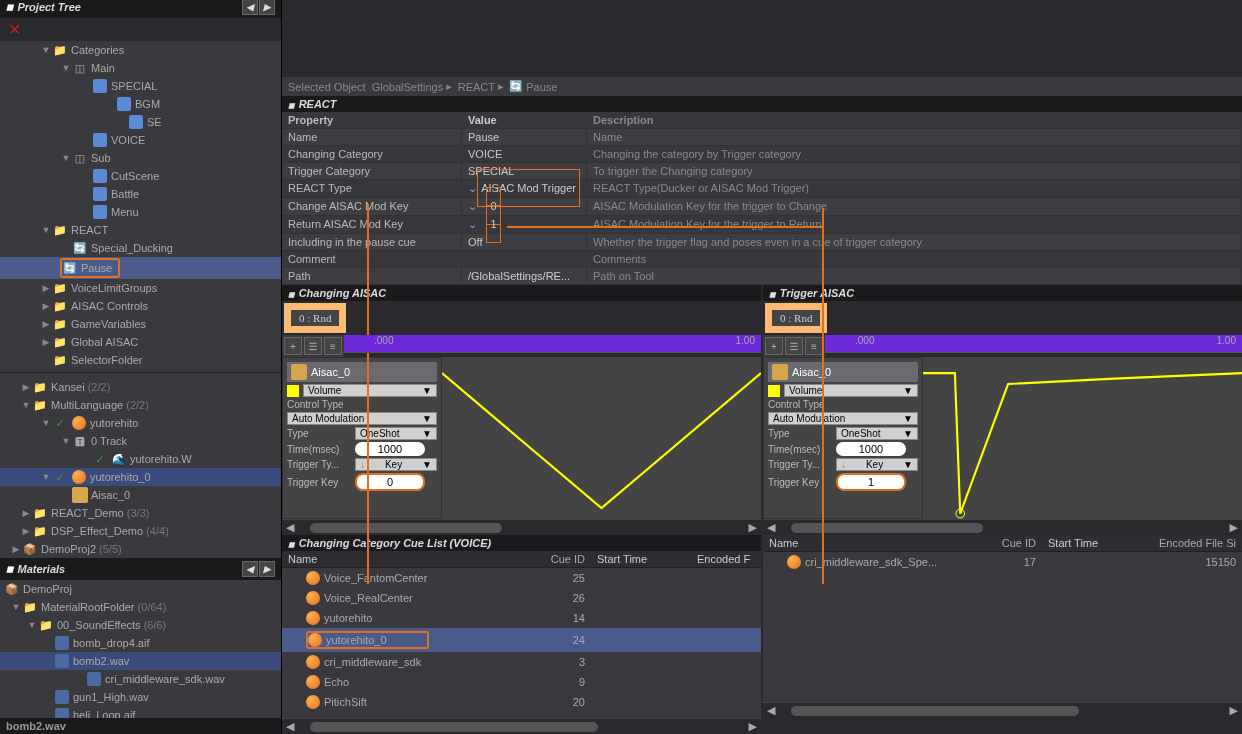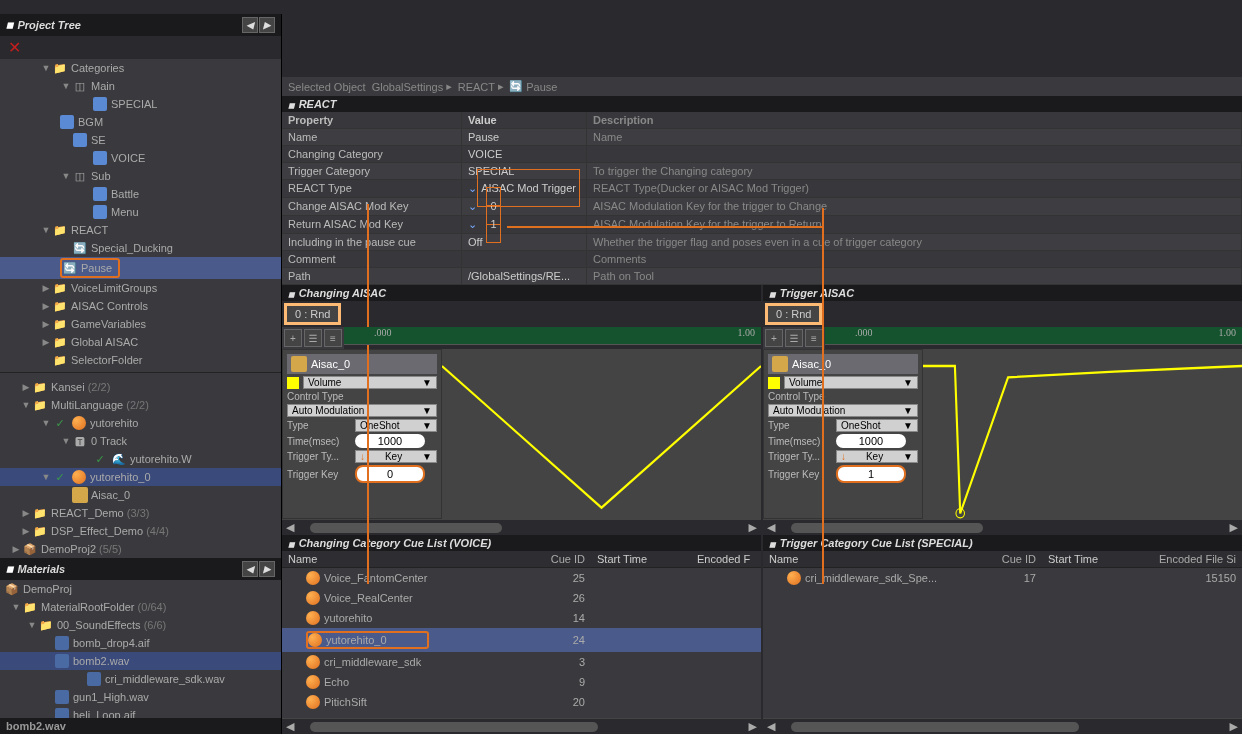--- a/index.html
+++ b/index.html
@@ -35,24 +35,24 @@
 .prop-header { background: #2e2e32; font-weight: bold; color: #ccc; }
 .prop-cell { padding: 2px 6px; border-right: 1px solid #333; }
 .prop-cell.c1 { width: 180px; color: #bbb; }
 .prop-cell.c2 { width: 125px; color: #ccc; }
 .prop-cell.c3 { flex: 1; color: #888; }
 .subheader-highlight { border: 1px solid #e07020; padding: 12px 3px; }
 .input-pill { background: #fff; color: #000; border-radius: 8px; padding: 1px 8px; display: inline-block; text-align: center; min-width: 70px; }
 .aisac-row { display: flex; gap: 2px; }
 .aisac-half { flex: 1; display: flex; flex-direction: column; }
 .tab-row { background: #2a2a2e; padding: 2px; }
-.tab { background: #444; color: #ccc; padding: 2px 8px; display: inline-block; border: 3px solid #fdba74; }
+.tab { background: #444; color: #ccc; padding: 2px 8px; display: inline-block; border: 7px solid #fdba74; font-family: Liberation Serif, serif; }
 .toolbar-mini { background: #3a3a3e; padding: 2px; display: flex; gap: 2px; }
 .tool-btn { width: 18px; height: 18px; background: #444; border: 1px solid #666; display: flex; align-items: center; justify-content: center; font-size: 10px; }
-.ruler { background: #14532d; height: 18px; border-bottom: 1px solid #555; color: #aaa; padding-left: 200px; position: relative; font-family: Liberation Serif, serif; }
+.ruler { background: #6d28d9; height: 18px; border-bottom: 1px solid #555; color: #aaa; padding-left: 200px; position: relative; }
 .ruler span { position: absolute; font-size: 10px; }
 .side-ctrl { width: 160px; background: #444; border: 1px solid #333; padding: 4px; }
 .ctrl-row { display: flex; align-items: center; margin: 2px 0; gap: 4px; }
 .ctrl-label { color: #bbb; font-size: 10px; width: 64px; }
 .ctrl-dropdown { flex: 1; background: #d0d0d0; color: #000; border: 1px solid #888; padding: 0 4px; font-size: 10px; display: flex; justify-content: space-between; }
 .ctrl-header { background: #6a6a70; color: #fff; padding: 2px 4px; display: flex; align-items: center; gap: 4px; }
 .yellow-sq { width: 12px; height: 12px; background: #ff0; }
 .aisac-icon { width: 16px; height: 16px; background: #d4a84a; border-radius: 2px; }
 .graph-area { flex: 1; background: #444; position: relative; min-height: 150px; }
 .curve { position: absolute; width: 100%; height: 100%; }
@@ -101,45 +101,52 @@
           <span class="icon cube-icon">◫</span>
           <span>Main</span>
         </div>
       <div class="tree-item" style="padding-left:80px">
           <span class="expand"></span>
           <span class="icon">
             <span class="doc-icon"></span>
           </span>
           <span>SPECIAL</span>
         </div>
-      <div class="tree-item" style="padding-left:47px">
+      <div class="tree-item" style="padding-left:104px">
           <span class="expand"></span>
           <span class="icon">
             <span class="doc-icon"></span>
           </span>
           <span>BGM</span>
         </div>
-      <div class="tree-item" style="padding-left:60px">
+      <div class="tree-item" style="padding-left:116px">
           <span class="expand"></span>
           <span class="icon">
             <span class="doc-icon"></span>
           </span>
           <span>SE</span>
         </div>
       <div class="tree-item" style="padding-left:80px">
           <span class="expand"></span>
           <span class="icon">
             <span class="doc-icon"></span>
           </span>
           <span>VOICE</span>
         </div>
       <div class="tree-item" style="padding-left:60px">
           <span class="expand">▼</span>
           <span class="icon cube-icon">◫</span>
           <span>Sub</span>
+        </div>
+      <div class="tree-item" style="padding-left:80px">
+          <span class="expand"></span>
+          <span class="icon">
+            <span class="doc-icon"></span>
+          </span>
+          <span>CutScene</span>
         </div>
       <div class="tree-item" style="padding-left:80px">
           <span class="expand"></span>
           <span class="icon">
             <span class="doc-icon"></span>
           </span>
           <span>Battle</span>
         </div>
       <div class="tree-item" style="padding-left:80px">
           <span class="expand"></span>
@@ -306,20 +313,21 @@
         <div class="prop-cell c3">Description</div>
       </div>
       <div class="prop-row">
           <div class="prop-cell c1">Name</div>
           <div class="prop-cell c2">Pause</div>
           <div class="prop-cell c3">Name</div>
         </div>
       <div class="prop-row">
           <div class="prop-cell c1">Changing Category</div>
           <div class="prop-cell c2">VOICE</div>
+          <div class="prop-cell c3">Changing the category by Trigger category</div>
         </div>
       <div class="prop-row">
           <div class="prop-cell c1">Trigger Category</div>
           <div class="prop-cell c2">SPECIAL</div>
           <div class="prop-cell c3">To trigger the Changing category</div>
         </div>
       <div class="prop-row">
           <div class="prop-cell c1">REACT Type</div>
           <div class="prop-cell c2"><span style="color:#77aaff">⌄</span><span class="subheader-highlight">AISAC Mod Trigger</span></div>
           <div class="prop-cell c3">REACT Type(Ducker or AISAC Mod Trigger)</div>
@@ -581,21 +589,20 @@
               <div class="cue-cell" style="width:70px"></div>
             </div>
           </div>
         <div class="scrollbar-h">
             <span style="margin-left:4px">◀</span>
             <div class="scroll-thumb" style="width:60%"></div>
             <span style="margin-left:auto;margin-right:4px">▶</span>
           </div>
       </div>
       <div class="aisac-half">
-        <div class="section-header">Trigger Category Cue List (SPECIAL)</div>
         <div class="cue-header">
           <div class="cue-cell cc-name">Name</div>
           <div class="cue-cell cc-id">Cue ID</div>
           <div class="cue-cell cc-start">Start Time</div>
           <div class="cue-cell cc-enc">Encoded File Si</div>
         </div>
         <div class="cue-body" id="trigger-cues">
             <div class="cue-row">
               <div class="cue-cell cc-name" style="padding-left:24px">
                 <span class="orange-dot"></span>

